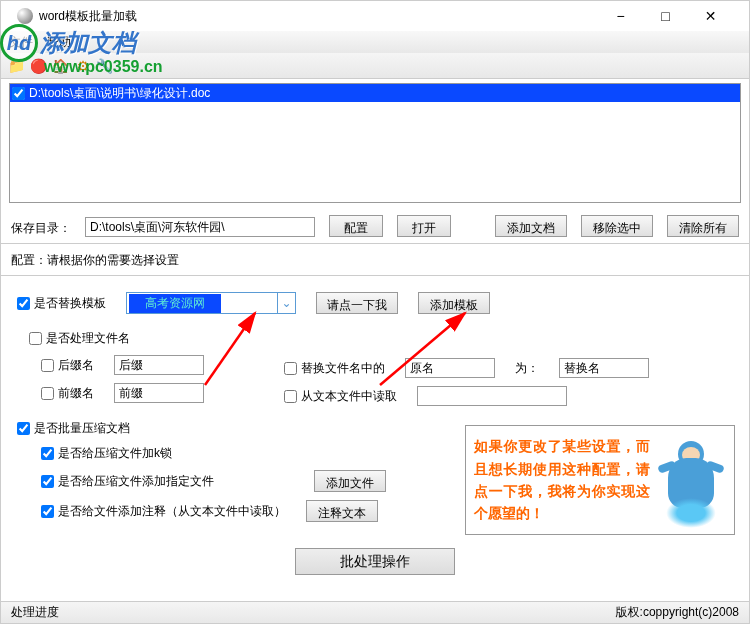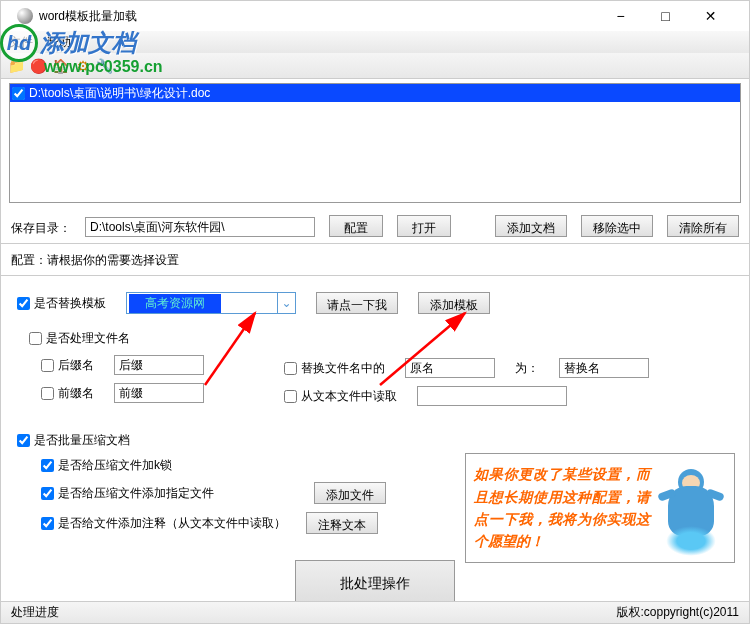--- a/index.html
+++ b/index.html
@@ -27,31 +27,31 @@
     .row { display: flex; align-items: center; gap: 20px; margin: 8px 0; }
     .checkbox { display: flex; align-items: center; gap: 4px; }
     .checkbox input { width: 13px; height: 13px; }
     .combo { width: 170px; height: 22px; border: 1px solid #5a9bd5; background: #fff; position: relative; display: flex; align-items: center; }
     .combo-text { background: #0a49ff; color: #5eead4; padding: 1px 16px; margin-left: 2px; }
     .combo-arrow { position: absolute; right: 0; top: 0; width: 18px; height: 100%; border-left: 1px solid #5a9bd5; display: flex; align-items: center; justify-content: center; color: #5a9bd5; }
     .indent { margin-left: 24px; }
     .text-input { height: 20px; border: 1px solid #999; padding: 0 4px; background: #fff; width: 90px; }
     .two-col { display: flex; gap: 80px; align-items: flex-start; }
     .right-col { margin-top: 0; }
-    .genie-box { position: absolute; right: 14px; bottom: 60px; width: 270px; height: 110px; border: 1px solid #999; background: #fff; display: flex; align-items: center; padding: 8px; gap: 6px; font-style: italic; }
+    .genie-box { position: absolute; right: 14px; bottom: 88px; width: 270px; height: 110px; border: 1px solid #999; background: #fff; display: flex; align-items: center; padding: 8px; gap: 6px; }
     .genie-text { color: #ff6600; font-size: 14px; font-weight: bold; line-height: 1.6; flex: 1; text-align: justify; }
     .genie-img { width: 70px; height: 95px; position: relative; }
     .genie-body { position: absolute; bottom: 0; left: 10px; width: 50px; height: 30px; background: radial-gradient(ellipse at center, #5ac8f5 40%, transparent 70%); border-radius: 50%; }
     .genie-torso { position: absolute; bottom: 20px; left: 12px; width: 46px; height: 50px; background: #4a9fd8; border-radius: 40% 40% 30% 30%; }
     .genie-head { position: absolute; top: 8px; left: 22px; width: 26px; height: 26px; background: #4a9fd8; border-radius: 50%; }
     .genie-face { position: absolute; top: 14px; left: 26px; width: 18px; height: 16px; background: #f5d6b3; border-radius: 50%; }
     .genie-arm1 { position: absolute; top: 30px; left: 2px; width: 18px; height: 8px; background: #4a9fd8; border-radius: 4px; transform: rotate(-20deg); }
     .genie-arm2 { position: absolute; top: 30px; right: 2px; width: 18px; height: 8px; background: #4a9fd8; border-radius: 4px; transform: rotate(20deg); }
     .big-btn-row { display: flex; justify-content: center; padding: 14px 0 10px 0; }
-    .big-btn { height: 48px; width: 160px; background: linear-gradient(#eee, #ddd); border: 1px solid #999; font-size: 14px; cursor: pointer; }
+    .big-btn { height: 27px; width: 160px; background: linear-gradient(#eee, #ddd); border: 1px solid #999; font-size: 14px; cursor: pointer; }
     .statusbar { height: 22px; background: linear-gradient(#f5f5f5, #e8e8e8); border-top: 1px solid #ccc; display: flex; justify-content: space-between; align-items: center; padding: 8px 10px; position: absolute; bottom: 0; left: 0; right: 0; }
     .watermark { position: absolute; top: 24px; left: 0; pointer-events: none; z-index: 100; opacity: 0.95; }
     .wm-logo { display: flex; align-items: center; gap: 2px; }
     .wm-circle { width: 38px; height: 38px; border-radius: 50%; border: 3px solid #0a9c28; display: flex; align-items: center; justify-content: center; color: #2a6fc8; font-size: 20px; font-weight: bold; font-style: italic; background: rgba(255,255,255,0.7); }
     .wm-text { font-size: 24px; font-weight: bold; color: #2a6fc8; font-style: italic; text-shadow: 1px 1px 0 #fff; }
     .wm-url { color: #0a9c28; font-size: 16px; font-weight: bold; margin-left: 44px; margin-top: -4px; }
     .arrow-svg { position: absolute; pointer-events: none; z-index: 50; }
   </style>
 </head>
 <body>
@@ -157,21 +157,21 @@
         <div class="row">
           <label class="checkbox">
             <input type="checkbox" style="">
               <span>从文本文件中读取</span>
           </label>
           <input class="text-input" style="width: 150px;">
         </div>
       </div>
     </div>
 
-    <div class="row" style="margin-top:18px">
+    <div class="row" style="margin-top:6px">
       <label class="checkbox">
         <input type="checkbox" checked="" style="">
           <span>是否批量压缩文档</span>
       </label>
     </div>
     <div class="row indent">
       <label class="checkbox">
         <input type="checkbox" checked="" style="">
           <span>是否给压缩文件加k锁</span>
       </label>
@@ -205,21 +205,21 @@
         <div class="genie-face"></div>
       <div class="genie-torso"></div>
       <div class="genie-arm1"></div>
         <div class="genie-arm2"></div>
       <div class="genie-body"></div>
     </div>
   </div>
 
   <div class="statusbar">
     <span>处理进度</span>
-    <span>版权:coppyright(c)2011</span>
+    <span>版权:coppyright(c)2008</span>
   </div>
 
 </div>
 
 <svg class="arrow-svg" style="top:305px; left:195px" width="90" height="90">
   <defs>
       <marker id="ah1" markerWidth="10" markerHeight="10" refX="8" refY="3" orient="auto">
         <path d="M0,0 L0,6 L9,3 z" fill="#ff0000"></path>
       </marker>
     </defs>

